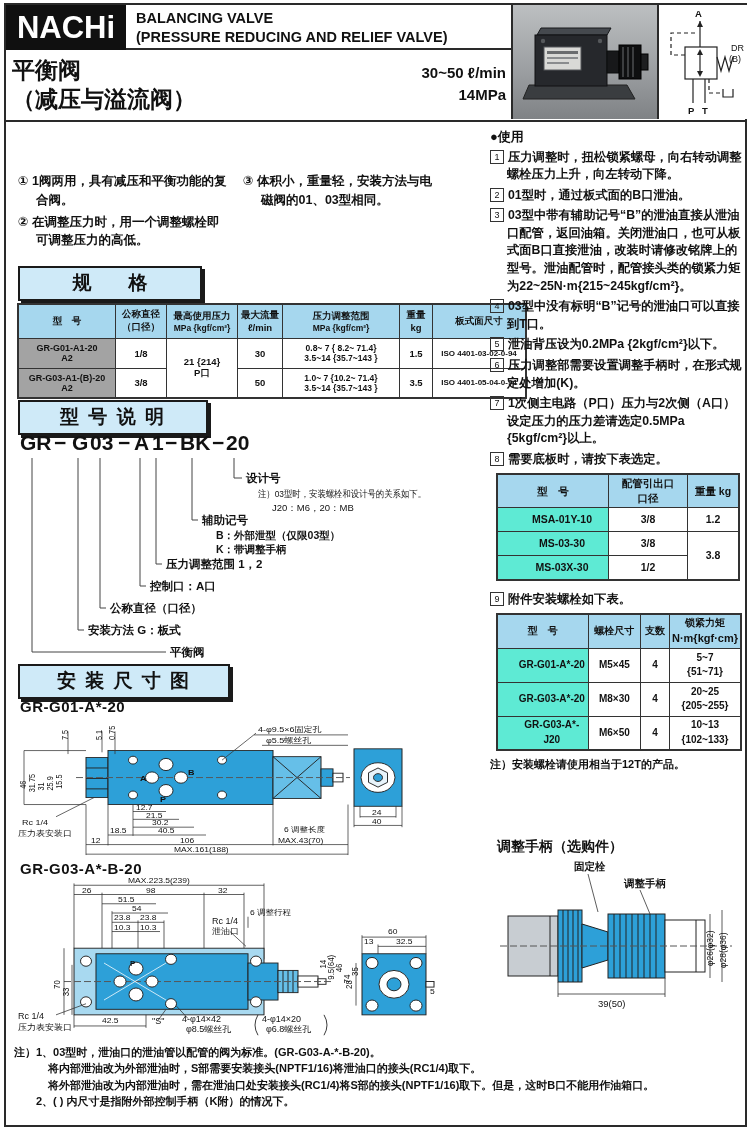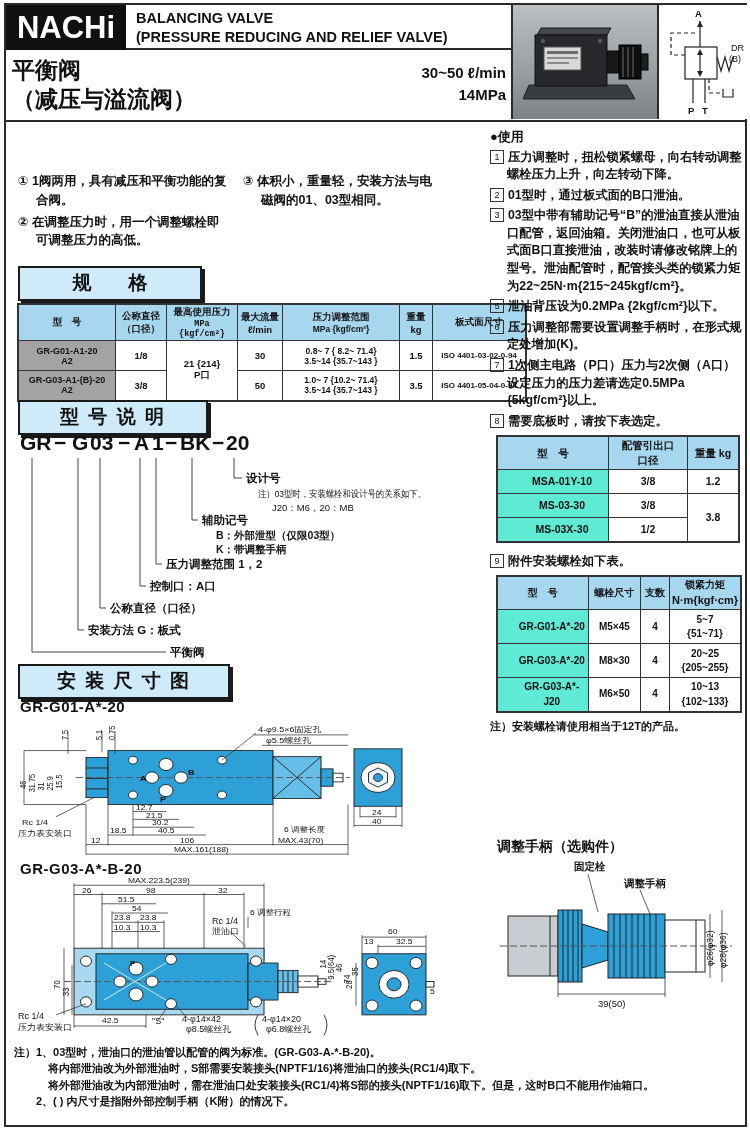--- a/index.html
+++ b/index.html
@@ -126,21 +126,21 @@
 
   <div class="ab hbox hb-wide" style="left:18px;top:266px;width:180px;">规　格</div>
   <table class="ab spec-table" style="left:17px;top:303px;">
     <tbody>
         <tr style="height:34px;">
       <td class="hd" style="width:92px;">型　号</td>
       <td class="hd" style="width:46px;">
         <div>公称直径</div>
         <div>（口径）</div>
       </td>
-      <td class="hd" style="width:66px;font-family:Liberation Mono, monospace;">
+      <td class="hd" style="width:66px;">
         <div>最高使用压力</div>
         <div style="font-size:8.5px;">MPa {kgf/cm²}</div>
       </td>
       <td class="hd" style="width:40px;">
         <div>最大流量</div>
         <div>ℓ/min</div>
       </td>
       <td class="hd" style="width:112px;">
         <div>压力调整范围</div>
         <div style="font-size:8.5px;">MPa {kgf/cm²}</div>
@@ -425,20 +425,21 @@
       <path d="M242,150 Q236,161 242,172"></path>
       <path d="M308,150 Q314,161 308,172"></path>
     </g>
   </svg>
 
   <div class="ab usagecol">
     <div class="u-head">●使用</div>
     <div class="u-item"><span class="nbox">1</span><span>压力调整时，扭松锁紧螺母，向右转动调整螺栓压力上升，向左转动下降。</span></div>
     <div class="u-item"><span class="nbox">2</span><span>01型时，通过板式面的B口泄油。</span></div>
     <div class="u-item"><span class="nbox">3</span><span>03型中带有辅助记号“B”的泄油直接从泄油口配管，返回油箱。关闭泄油口，也可从板式面B口直接泄油，改装时请修改铭牌上的型号。泄油配管时，配管接头类的锁紧力矩为22~25N·m{215~245kgf/cm²}。</span></div>
+    <div class="u-item"><span class="nbox">4</span><span>03型中没有标明“B”记号的泄油口可以直接到T口。</span></div>
     <div class="u-item"><span class="nbox">5</span><span>泄油背压设为0.2MPa {2kgf/cm²}以下。</span></div>
     <div class="u-item"><span class="nbox">6</span><span>压力调整部需要设置调整手柄时，在形式规定处增加(K)。</span></div>
     <div class="u-item"><span class="nbox">7</span><span>1次侧主电路（P口）压力与2次侧（A口）设定压力的压力差请选定0.5MPa {5kgf/cm²}以上。</span></div>
     <div class="u-item"><span class="nbox">8</span><span>需要底板时，请按下表选定。</span></div>
 
     <table class="small-table" style="margin:5px 0 10px 6px;">
       <tbody>
           <tr style="height:30px;">
         <td class="hd" style="width:106px;">型　号</td>
         <td class="hd" style="width:74px;">

